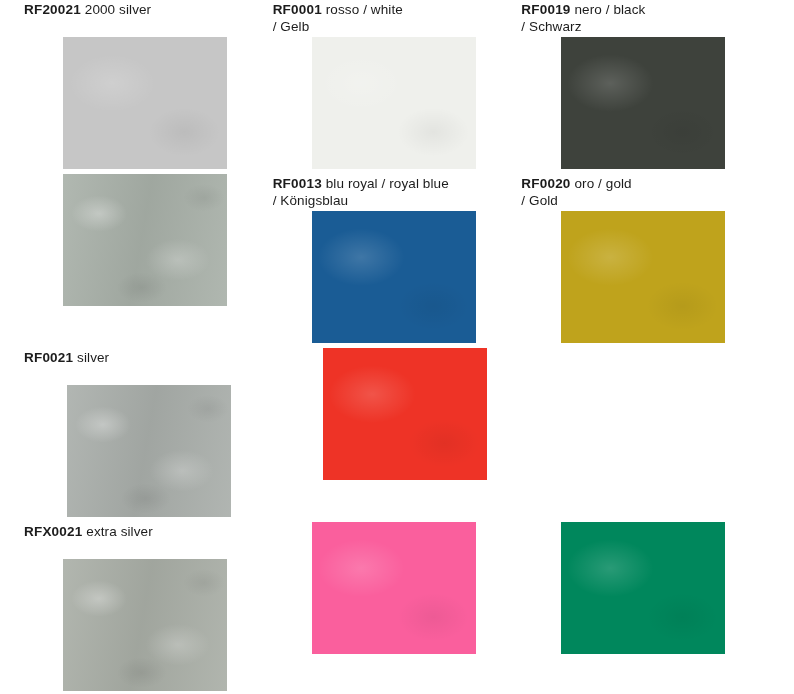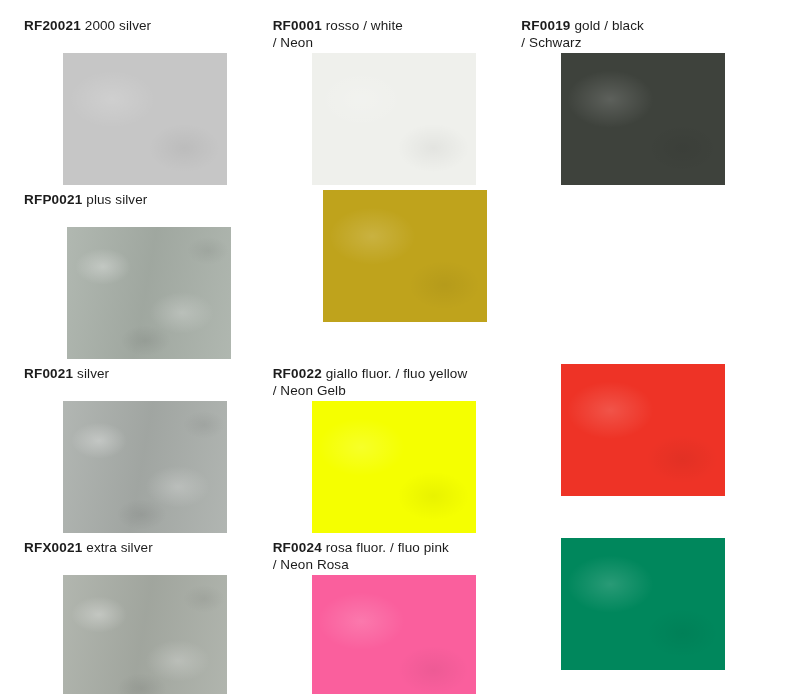--- a/index.html
+++ b/index.html
@@ -13,21 +13,21 @@
     font-family: "Liberation Sans", "DejaVu Sans", sans-serif;
     color: #1a1a1a;
     overflow: hidden;
   }
 
   .swatch-catalog {
     width: 794px;
     height: 694px;
     position: relative;
     box-sizing: border-box;
-    padding: 16px 24px;
+    padding: 0 24px;
   }
 
   .swatch-row {
     display: flex;
     flex-direction: row;
     width: 746px;
     height: 174px;
   }
 
   .swatch-cell {
@@ -109,73 +109,72 @@
 <div class="swatch-catalog">
 
 <div class="swatch-row">
       <div class="swatch-cell">
         <div class="swatch-caption"><span class="code">RF20021</span> <span class="names">2000 silver</span></div>
         <div class="swatch-chip-wrap">
           <div class="swatch-chip tex-soft" style="background: rgb(198, 198, 198);"></div>
         </div>
       </div>
       <div class="swatch-cell">
-        <div class="swatch-caption"><span class="code">RF0001</span> <span class="names">rosso / white</span><br><span class="names">/ Neon</span></div>
+        <div class="swatch-caption"><span class="code">RF0001</span> <span class="names">rosso / white</span><br><span class="names">/ Gelb</span></div>
         <div class="swatch-chip-wrap">
           <div class="swatch-chip tex-soft" style="background: rgb(239, 240, 236);"></div>
         </div>
       </div>
       <div class="swatch-cell">
-        <div class="swatch-caption"><span class="code">RF0019</span> <span class="names">gold / black</span><br><span class="names">/ Schwarz</span></div>
+        <div class="swatch-caption"><span class="code">RF0019</span> <span class="names">nero / black</span><br><span class="names">/ Schwarz</span></div>
         <div class="swatch-chip-wrap">
           <div class="swatch-chip tex-soft" style="background: rgb(62, 66, 60);"></div>
         </div>
       </div>
     </div>
     <div class="swatch-row">
       <div class="swatch-cell">
-        <div class="swatch-caption"><span class="code">RFP0021</span> <span class="names">plus silver</span></div>
         <div class="swatch-chip-wrap">
           <div class="swatch-chip tex-metal" style="background: rgb(168, 176, 168);"></div>
         </div>
       </div>
       <div class="swatch-cell">
+        <div class="swatch-caption"><span class="code">RF0013</span> <span class="names">blu royal / royal blue</span><br><span class="names">/ Königsblau</span></div>
+        <div class="swatch-chip-wrap">
+          <div class="swatch-chip tex-soft" style="background: rgb(26, 92, 149);"></div>
+        </div>
+      </div>
+      <div class="swatch-cell">
+        <div class="swatch-caption"><span class="code">RF0020</span> <span class="names">oro / gold</span><br><span class="names">/ Gold</span></div>
         <div class="swatch-chip-wrap">
           <div class="swatch-chip tex-soft" style="background: rgb(191, 163, 28);"></div>
         </div>
       </div>
     </div>
     <div class="swatch-row">
       <div class="swatch-cell">
         <div class="swatch-caption"><span class="code">RF0021</span> <span class="names">silver</span></div>
         <div class="swatch-chip-wrap">
           <div class="swatch-chip tex-metal" style="background: rgb(169, 174, 170);"></div>
-        </div>
-      </div>
-      <div class="swatch-cell">
-        <div class="swatch-caption"><span class="code">RF0022</span> <span class="names">giallo fluor. / fluo yellow</span><br><span class="names">/ Neon Gelb</span></div>
-        <div class="swatch-chip-wrap">
-          <div class="swatch-chip tex-soft" style="background: rgb(245, 255, 0);"></div>
         </div>
       </div>
       <div class="swatch-cell">
         <div class="swatch-chip-wrap">
           <div class="swatch-chip tex-soft" style="background: rgb(238, 51, 38);"></div>
         </div>
       </div>
     </div>
     <div class="swatch-row">
       <div class="swatch-cell">
         <div class="swatch-caption"><span class="code">RFX0021</span> <span class="names">extra silver</span></div>
         <div class="swatch-chip-wrap">
           <div class="swatch-chip tex-metal" style="background: rgb(169, 174, 166);"></div>
         </div>
       </div>
       <div class="swatch-cell">
-        <div class="swatch-caption"><span class="code">RF0024</span> <span class="names">rosa fluor. / fluo pink</span><br><span class="names">/ Neon Rosa</span></div>
         <div class="swatch-chip-wrap">
           <div class="swatch-chip tex-soft" style="background: rgb(250, 95, 157);"></div>
         </div>
       </div>
       <div class="swatch-cell">
         <div class="swatch-chip-wrap">
           <div class="swatch-chip tex-soft" style="background: rgb(0, 135, 92);"></div>
         </div>
       </div>
     </div>

